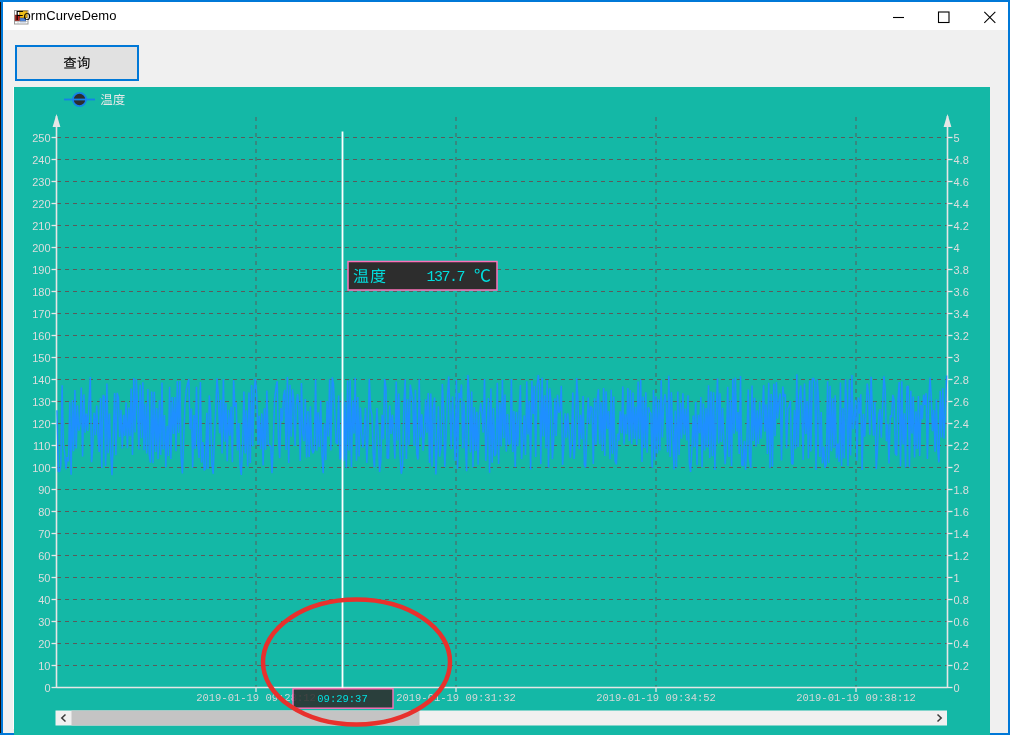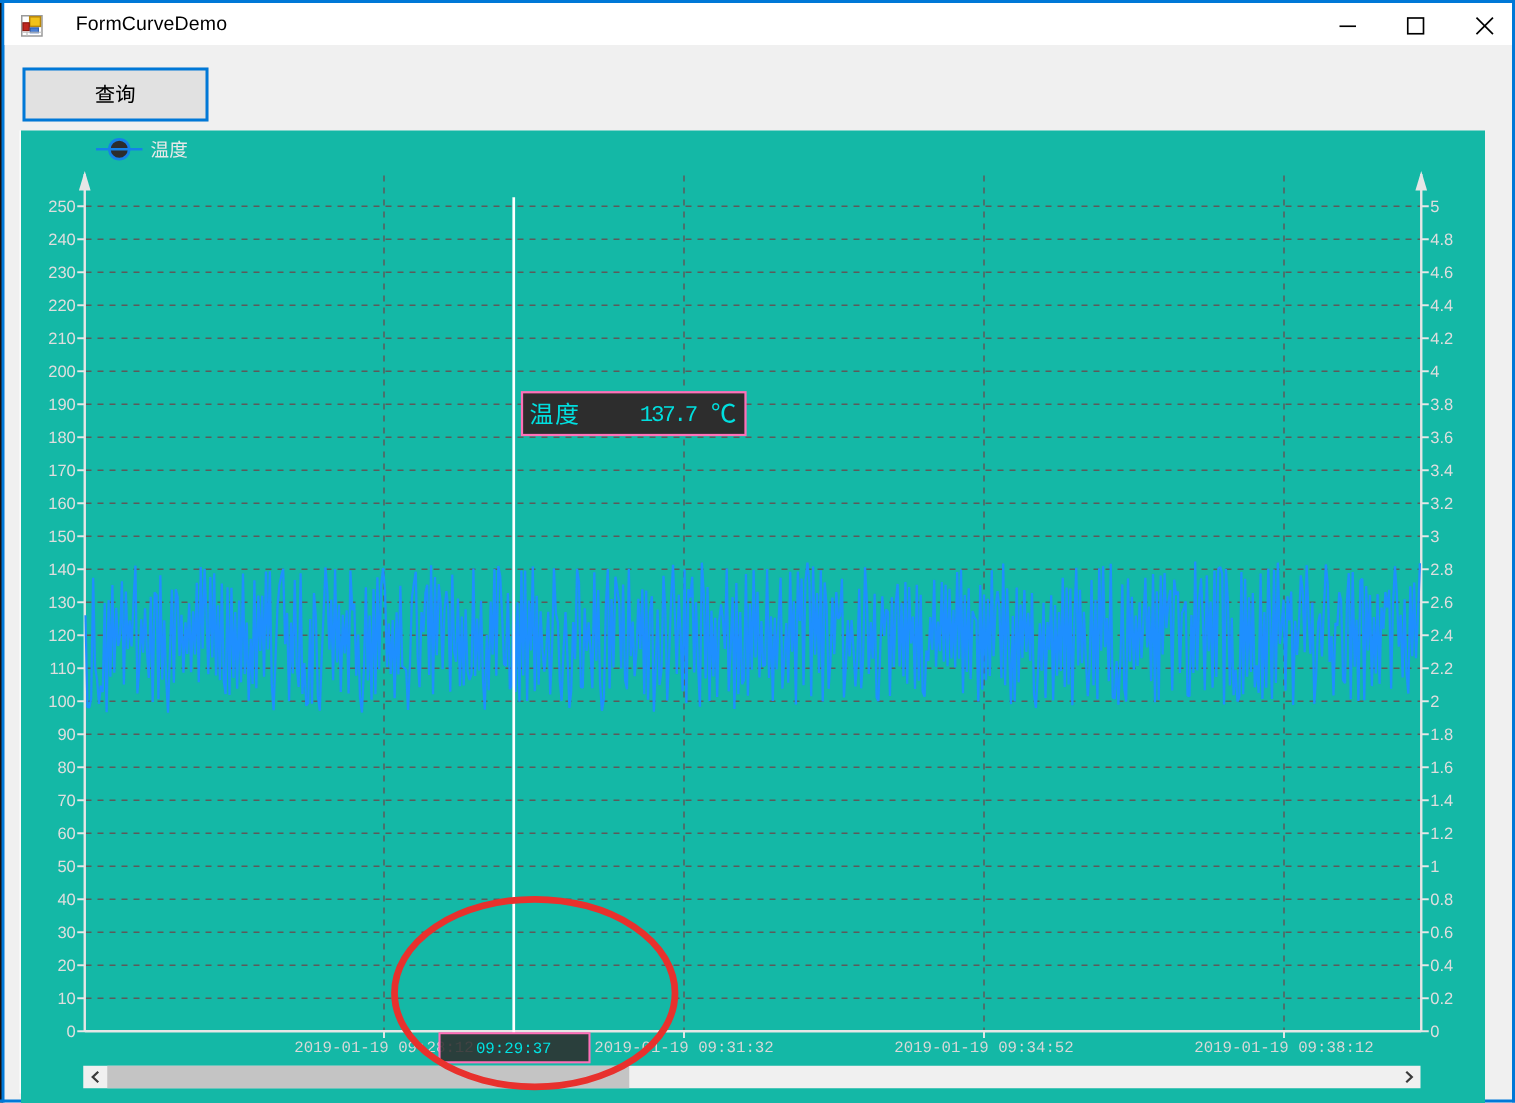--- a/index.html
+++ b/index.html
@@ -11,21 +11,21 @@
 <div class="abs" style="left:0;top:733px;width:1010px;height:2px;background:#0078d7"></div>
 <div class="abs" style="left:2.5px;top:2px;width:1005.5px;height:28px;background:#ffffff">
 <svg width="15" height="15" viewBox="0 0 15 15" style="position:absolute;left:11px;top:8px">
 <rect x="0.5" y="0.5" width="13.5" height="13.5" fill="#ffffff" stroke="#9a9a9a" stroke-width="1"></rect>
 <rect x="5.8" y="1.2" width="7.2" height="6.4" fill="#f2c21a" stroke="#b8860b" stroke-width="1"></rect>
 <rect x="1.3" y="5.2" width="4.2" height="5.2" fill="#c0271f" stroke="#8b1a12" stroke-width="0.8"></rect>
 <rect x="6.2" y="8.6" width="5.4" height="3.2" fill="#4a7fd4" stroke="#2f5fae" stroke-width="0.8"></rect>
 <line x1="1" y1="11.5" x2="14" y2="11.5" stroke="#bdbdbd" stroke-width="0.8"></line>
 <line x1="4" y1="11" x2="4" y2="14" stroke="#bdbdbd" stroke-width="0.8"></line>
 </svg>
-<div class="abs" style="left:48px;top:0;height:28px;line-height:28px;font-size:13px;color:#000;letter-spacing:0.1px">FormCurveDemo</div>
+<div class="abs" style="left:13px;top:0;height:28px;line-height:28px;font-size:13px;color:#000;letter-spacing:0.1px">FormCurveDemo</div>
 <svg width="140" height="30" viewBox="0 0 140 30" style="position:absolute;right:0;top:0">
 <line x1="25" y1="15.5" x2="36" y2="15.5" stroke="#000" stroke-width="1.1"></line>
 <rect x="70.5" y="10" width="10.5" height="10.5" fill="none" stroke="#000" stroke-width="1.1"></rect>
 <line x1="116.3" y1="9.8" x2="127.3" y2="20.8" stroke="#000" stroke-width="1.1"></line>
 <line x1="127.3" y1="9.8" x2="116.3" y2="20.8" stroke="#000" stroke-width="1.1"></line>
 </svg>
 </div>
 <div class="abs" style="left:15px;top:44.5px;width:120px;height:32px;background:#e1e1e1;border:2px solid #0078d7">
     <svg width="120" height="32" viewBox="0 0 120 32" style="position:absolute;left:0;top:0">
       <path transform="translate(46.25 20.85) scale(0.01350 -0.01350)" d="M297.95281982421875 217.96807861328125V137.1610107421875H696.8709106445312V217.96807861328125ZM297.95281982421875 351.63983154296875V272.40875244140625H696.8709106445312V351.63983154296875ZM219.61553955078125 407.77655029296875H778.6002807617188V81.0242919921875H219.61553955078125ZM56.911865234375 715.13671875H944.6641235351562V645.431640625H56.911865234375ZM457.98333740234375 841.17626953125H536.3206176757812V438.8084716796875H457.98333740234375ZM413.41497802734375 694.568359375 479.5440673828125 668.1519775390625Q446.2401123046875 620.0319213867188 401.4201965332031 574.3959045410156Q356.60028076171875 528.7598876953125 304.49237060546875 489.2598876953125Q252.38446044921875 449.7598876953125 197.156494140625 417.7598876953125Q141.92852783203125 385.7598876953125 86.38446044921875 363.911865234375Q80.99237060546875 373.8480224609375 71.69223022460938 385.2682189941406Q62.39208984375 396.68841552734375 52.9559326171875 407.97259521484375Q43.519775390625 419.25677490234375 34.85565185546875 426.9208984375Q88.2796630859375 445.64886474609375 142.94760131835938 473.8168029785156Q197.61553955078125 501.9847412109375 248.37542724609375 537.5166625976562Q299.13531494140625 573.048583984375 341.47119140625 612.8684997558594Q383.80706787109375 652.6884155273438 413.41497802734375 694.568359375ZM578.224853515625 693.8403930664062Q608.2567749023438 652.96044921875 651.5166625976562 614.2165222167969Q694.7765502929688 575.4725952148438 746.3844604492188 541.7286682128906Q797.9923706054688 507.9847412109375 853.872314453125 480.8168029785156Q909.7522583007812 453.64886474609375 965.17626953125 436.49688720703125Q956.5121459960938 429.25677490234375 946.3639831542969 417.7605895996094Q936.2158203125 406.264404296875 927.4156799316406 394.1322021484375Q918.6155395507812 382 912.6474609375 371.48785400390625Q856.5274047851562 392.33587646484375 800.2994384765625 423.33587646484375Q744.0714721679688 454.33587646484375 691.53955078125 493.2598876953125Q639.0076293945312 532.1838989257812 593.6877136230469 576.4559326171875Q548.3677978515625 620.7279663085938 514.2158203125 668.2720336914062ZM72.431640625 21.71270751953125H931.0242919921875V-48.84039306640625H72.431640625Z" fill="#000000"></path>

